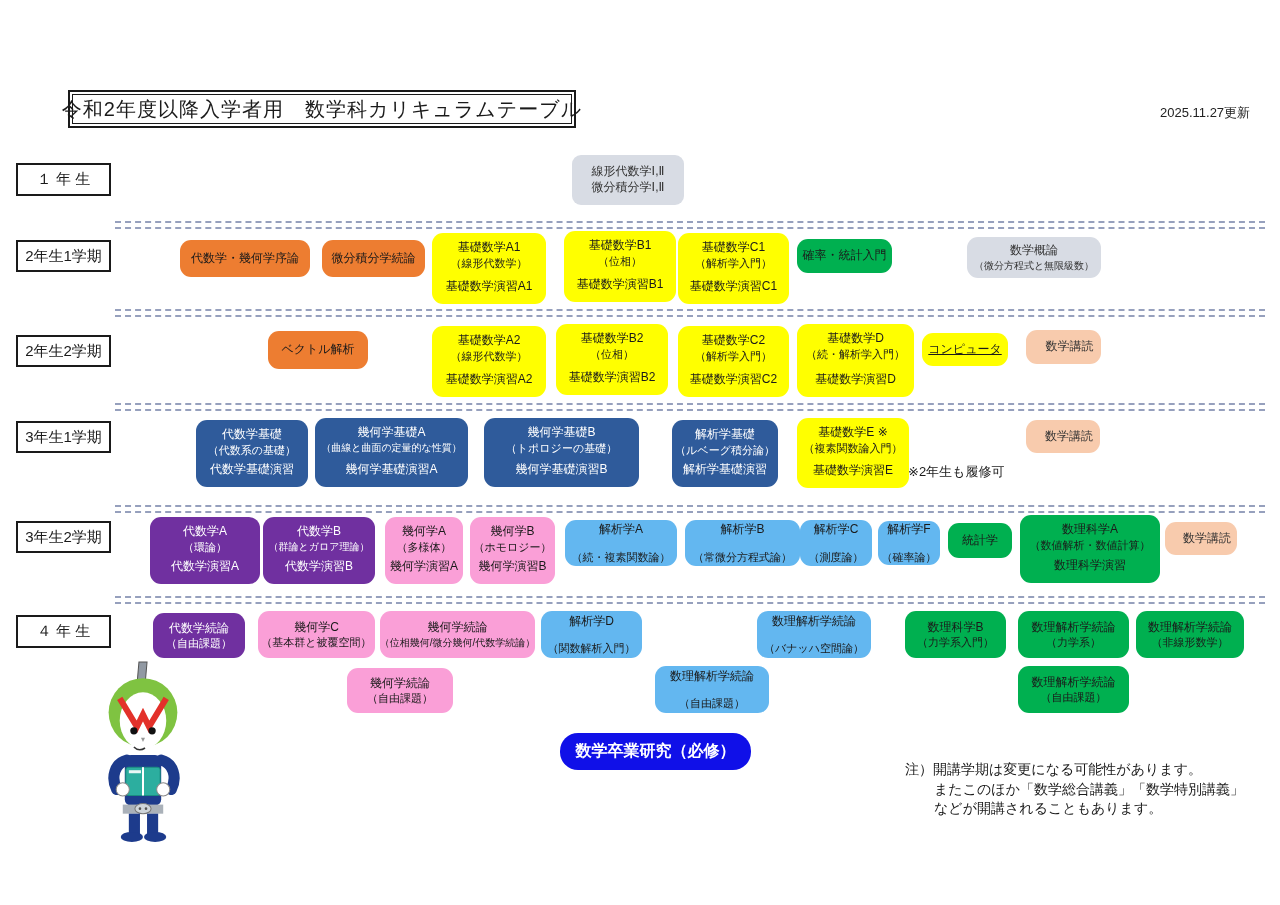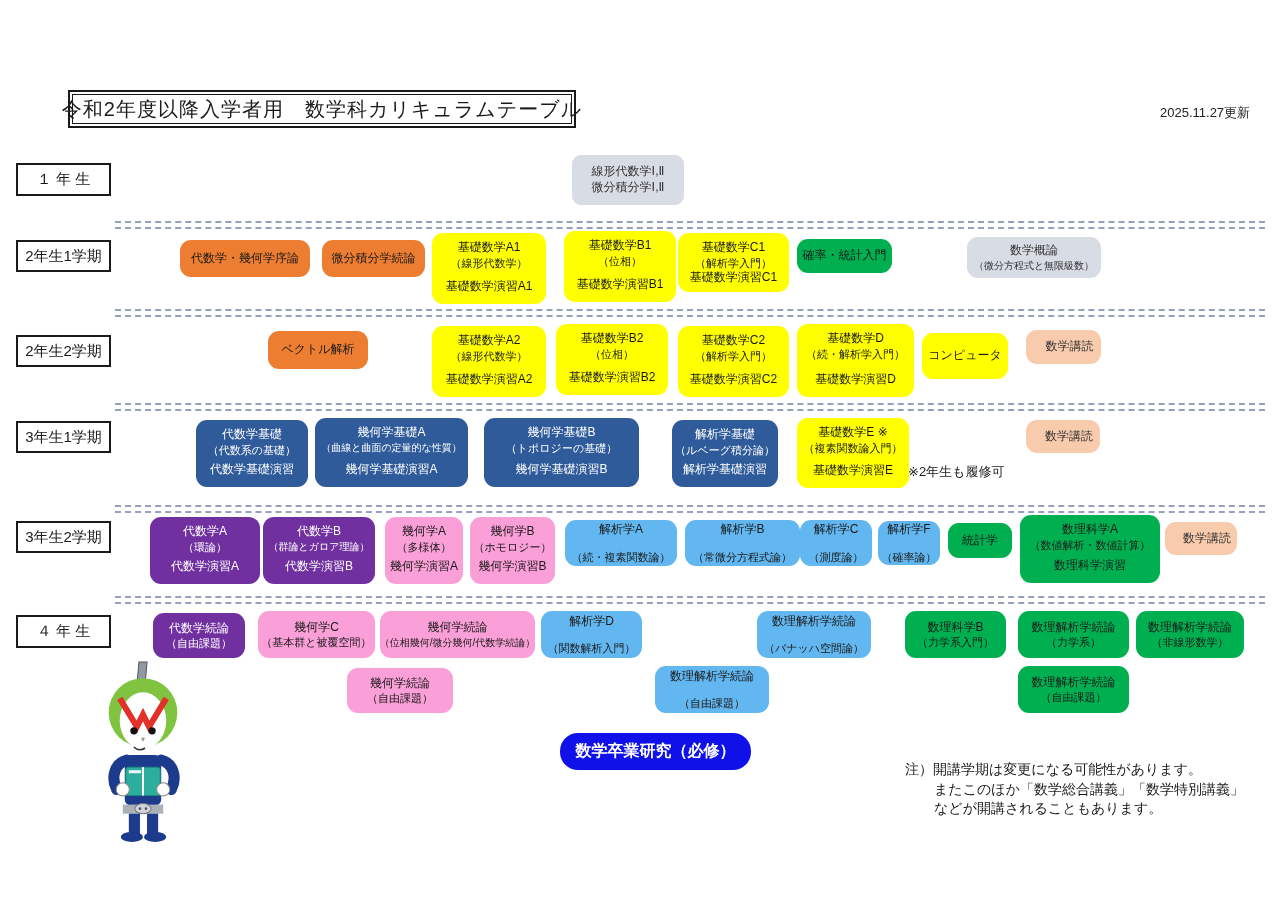--- a/index.html
+++ b/index.html
@@ -89,21 +89,21 @@
       </div>
     <div>基礎数学演習A1</div>
   </div>
   <div class="box yellow tall" style="left:556px;top:231px;width:112px;height:71px;margin-left:8px;">
     <div>
         <div>基礎数学B1</div>
         <div class="l2">（位相）</div>
       </div>
     <div>基礎数学演習B1</div>
   </div>
-  <div class="box yellow tall" style="left:678px;top:233px;width:111px;height:59px;">
+  <div class="box yellow tall" style="left:678px;top:233px;width:111px;height:71px;">
     <div>
         <div>基礎数学C1</div>
         <div class="l2">（解析学入門）</div>
       </div>
     <div>基礎数学演習C1</div>
   </div>
   <div class="box green" style="left:797px;top:239px;width:95px;height:34px;">
     <div>確率・統計入門</div>
   </div>
   <div class="box gray" style="left:967px;top:237px;width:134px;height:41px;">
@@ -135,21 +135,21 @@
       </div>
     <div>基礎数学演習C2</div>
   </div>
   <div class="box yellow tall" style="left:797px;top:324px;width:117px;height:73px;">
     <div>
         <div>基礎数学D</div>
         <div class="l2">（続・解析学入門）</div>
       </div>
     <div>基礎数学演習D</div>
   </div>
-  <div class="box yellow" style="left:922px;top:333px;width:86px;height:46px;">
+  <div class="box yellow" style="left:922px;top:333px;width:86px;height:33px;text-decoration:underline;">
     <div>コンピュータ</div>
   </div>
   <div class="box peach" style="left:1026px;top:330px;width:75px;height:34px;">
     <div>数学講読</div>
   </div>
 
   <div class="box navy tall" style="left:196px;top:420px;width:112px;height:67px;">
     <div>
         <div>代数学基礎</div>
         <div class="l2">（代数系の基礎）</div>

